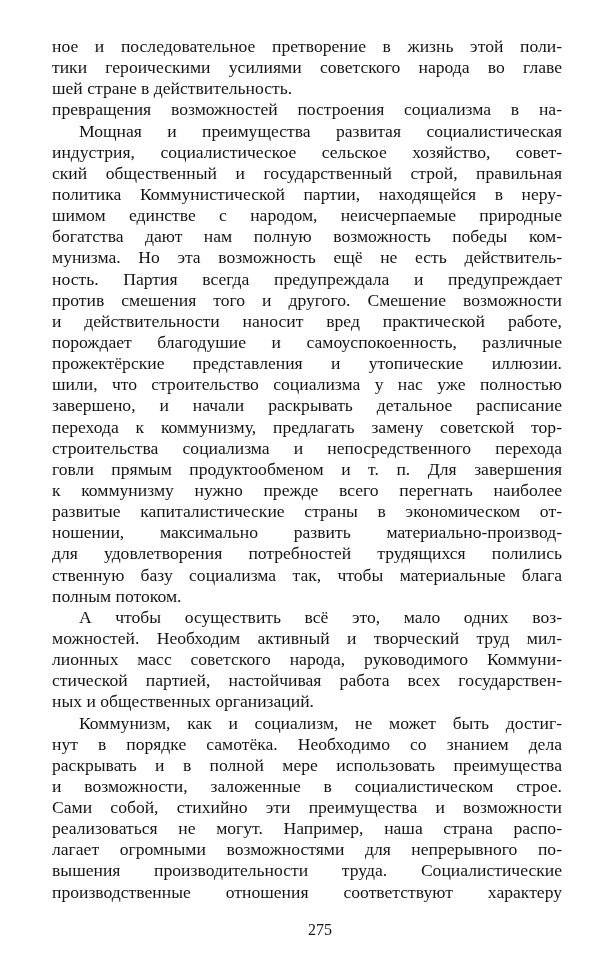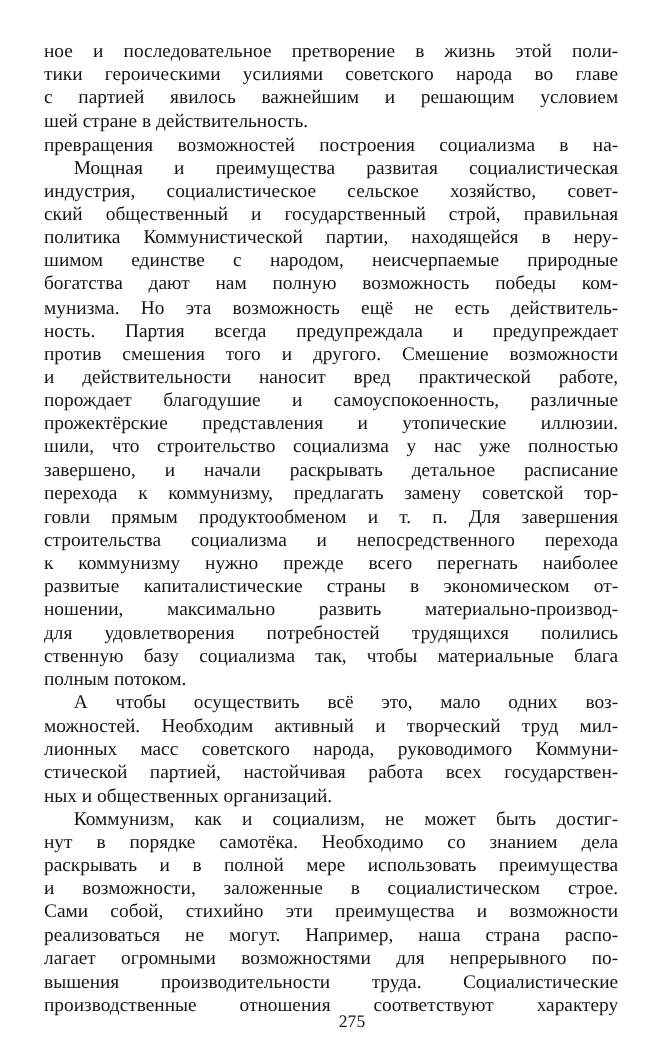--- a/index.html
+++ b/index.html
@@ -14,20 +14,21 @@
     line-height: 21.15px;
     color: #141414;
   }
   .line {
     display: block;
     white-space: nowrap;
     text-align: justify;
     text-align-last: justify;
     height: 21.15px;
     overflow: visible;
+    margin-left: 12px;
   }
   .line.last { text-align-last: left; }
   .line.indent { padding-left: 27px; }
   .page-number {
     position: absolute;
     left: 0;
     width: 600px;
     top: 921px;
     text-align: center;
     font-family: "Liberation Serif", "DejaVu Serif", serif;
@@ -37,43 +38,42 @@
   }
 </style>
 </head>
 <body>
 
 <div class="page">
 
   <div>
     <span class="line">ное и последовательное претворение в жизнь этой поли-</span>
     <span class="line">тики героическими усилиями советского народа во главе</span>
-    <span class="line">с партией явилось важнейшим и решающим условием</span>
     <span class="line last">шей стране в действительность.</span>
     <span class="line">превращения возможностей построения социализма в на-</span>
   </div>
 
   <div>
     <span class="line indent">Мощная и преимущества развитая социалистическая</span>
     <span class="line">индустрия, социалистическое сельское хозяйство, совет-</span>
     <span class="line">ский общественный и государственный строй, правильная</span>
     <span class="line">политика Коммунистической партии, находящейся в неру-</span>
     <span class="line">шимом единстве с народом, неисчерпаемые природные</span>
     <span class="line">богатства дают нам полную возможность победы ком-</span>
     <span class="line">мунизма. Но эта возможность ещё не есть действитель-</span>
     <span class="line">ность. Партия всегда предупреждала и предупреждает</span>
     <span class="line">против смешения того и другого. Смешение возможности</span>
     <span class="line">и действительности наносит вред практической работе,</span>
     <span class="line">порождает благодушие и самоуспокоенность, различные</span>
     <span class="line">прожектёрские представления и утопические иллюзии.</span>
     <span class="line">шили, что строительство социализма у нас уже полностью</span>
     <span class="line">завершено, и начали раскрывать детальное расписание</span>
     <span class="line">перехода к коммунизму, предлагать замену советской тор-</span>
+    <span class="line">строительства социализма и непосредственного перехода</span>
     <span class="line">говли прямым продуктообменом и т. п. Для завершения</span>
-    <span class="line">строительства социализма и непосредственного перехода</span>
     <span class="line">к коммунизму нужно прежде всего перегнать наиболее</span>
     <span class="line">развитые капиталистические страны в экономическом от-</span>
     <span class="line">ношении, максимально развить материально-производ-</span>
     <span class="line">для удовлетворения потребностей трудящихся полились</span>
     <span class="line">ственную базу социализма так, чтобы материальные блага</span>
     <span class="line last">полным потоком.</span>
   </div>
 
   <div>
     <span class="line indent">А чтобы осуществить всё это, мало одних воз-</span>

